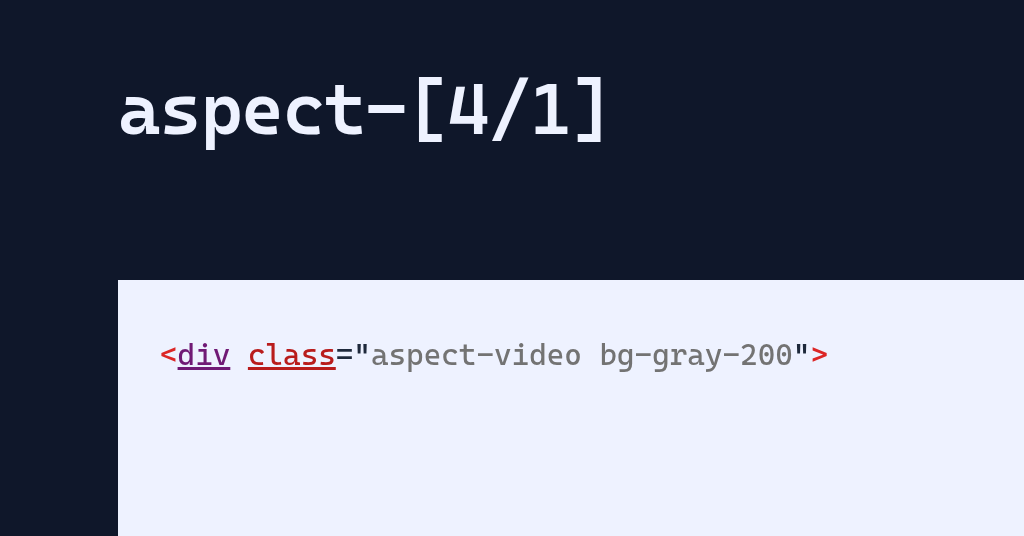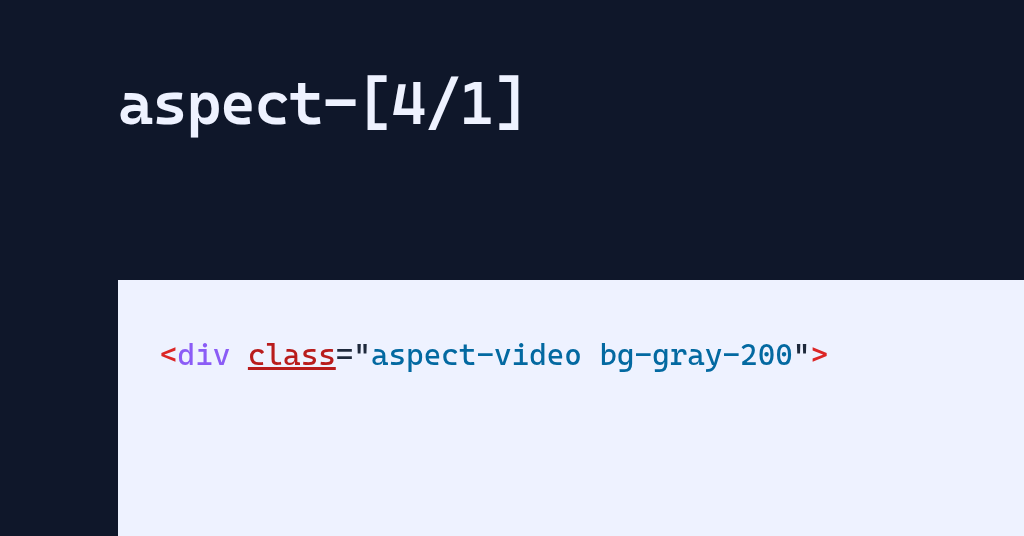--- a/index.html
+++ b/index.html
@@ -3,21 +3,21 @@
 <meta charset="utf-8">
 <style>
   * { margin: 0; padding: 0; box-sizing: border-box; }
   html, body { width: 1024px; height: 536px; overflow: hidden; }
   body {
     background: #0f172a;
     font-family: ui-monospace, "SF Mono", "Cascadia Mono", Menlo, Consolas, monospace;
   }
   .heading {
     color: #eef2ff;
-    font-size: 60px;
+    font-size: 72px;
     font-weight: 600;
     letter-spacing: -1px;
     padding: 72px 0 0 118px;
     line-height: 1.05;
     white-space: nowrap;
   }
   .code-panel {
     position: absolute;
     top: 280px;
     left: 118px;
@@ -28,23 +28,23 @@
   }
   .code-line {
     font-size: 30px;
     line-height: 1.55;
     white-space: nowrap;
     color: #1e293b;
     font-weight: 500;
   }
   .indent { display: inline-block; width: 1.9ch; }
   .punct  { color: #1e293b; }
-  .tag    { color: #8b5cf6; }  
+  .tag    { color: #701a75; text-decoration: underline; }  
   .attr   { color: #b91c1c; text-decoration: underline; }  
-  .str    { color: #0369a1; }  
+  .str    { color: #737373; }  
   .kw     { color: #1a7f39; }  
   .red    { color: #dc2626; }  
   .cmt    { color: #1e293b; }
 </style>
 </head>
 <body>
 
 <div class="heading">aspect-[4/1]</div>
 
 <div class="code-panel">

